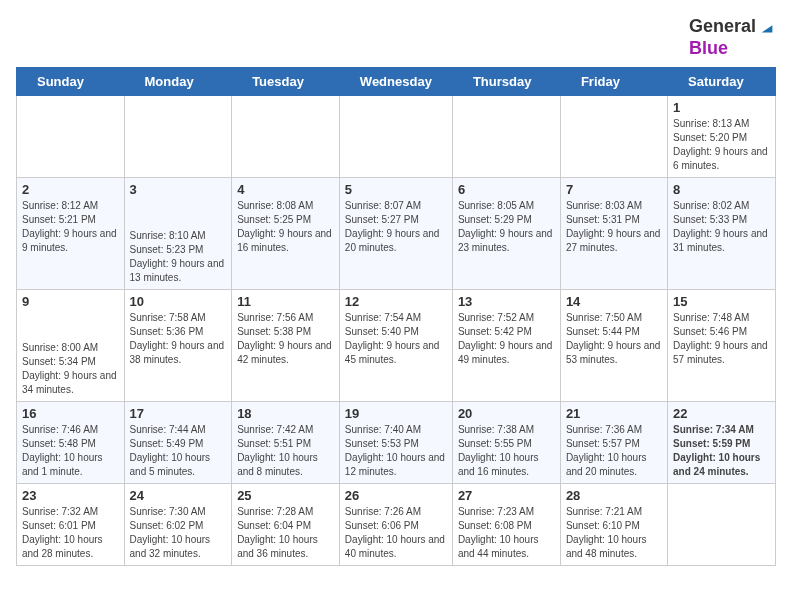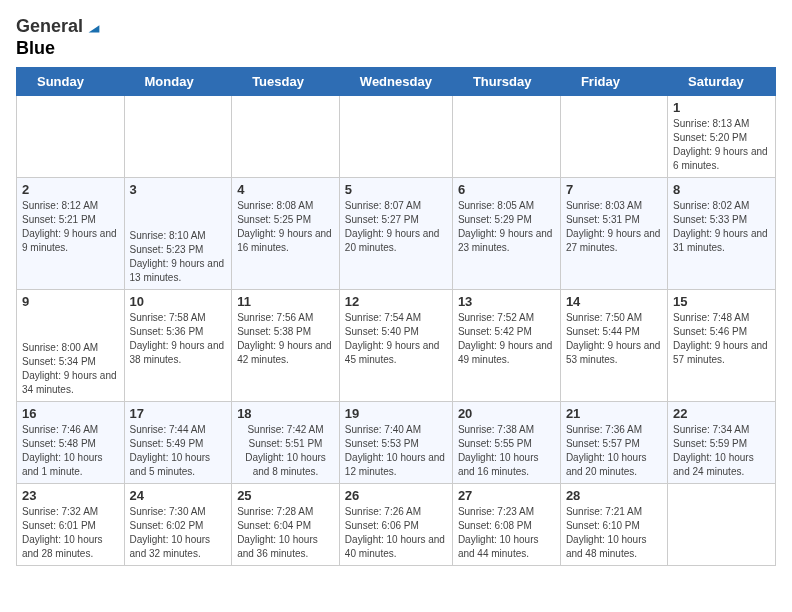--- a/index.html
+++ b/index.html
@@ -6,34 +6,34 @@
     body {
       font-family: Arial, sans-serif;
       background: #fff;
       width: 792px;
       min-height: 612px;
       padding: 16px;
     }
     .header-section {
       display: flex;
       align-items: flex-start;
-      justify-content: flex-start;
+      justify-content: flex-end;
       margin-bottom: 8px;
     }
     .logo {
       display: flex;
       align-items: center;
     }
     .logo-text {
       font-size: 18px;
       font-weight: bold;
       line-height: 1.2;
     }
     .logo-general { color: #333; }
-    .logo-blue { color: #000000; margin-top: 40px; }
+    .logo-blue { color: #a21caf; margin-top: 40px; }
     .logo-icon {
       width: 18px;
       height: 18px;
       margin-left: 2px;
     }
     .title-block {
       text-align: right;
     }
     .calendar-title {
       font-size: 36px;
@@ -229,21 +229,21 @@
 Daylight: 10 hours and 1 minute.</div>
         </td>
         <td>
           <span class="day-number">17</span>
           <div class="day-info" style="white-space: pre-line;">Sunrise: 7:44 AM
 Sunset: 5:49 PM
 Daylight: 10 hours and 5 minutes.</div>
         </td>
         <td>
           <span class="day-number">18</span>
-          <div class="day-info" style="white-space: pre-line; text-align: center;">Sunrise: 7:42 AM
+          <div class="day-info" style="white-space: pre-line;">Sunrise: 7:42 AM
 Sunset: 5:51 PM
 Daylight: 10 hours and 8 minutes.</div>
         </td>
         <td>
           <span class="day-number">19</span>
           <div class="day-info" style="white-space: pre-line;">Sunrise: 7:40 AM
 Sunset: 5:53 PM
 Daylight: 10 hours and 12 minutes.</div>
         </td>
         <td>
@@ -253,21 +253,21 @@
 Daylight: 10 hours and 16 minutes.</div>
         </td>
         <td>
           <span class="day-number">21</span>
           <div class="day-info" style="white-space: pre-line;">Sunrise: 7:36 AM
 Sunset: 5:57 PM
 Daylight: 10 hours and 20 minutes.</div>
         </td>
         <td>
           <span class="day-number">22</span>
-          <div class="day-info" style="white-space: pre-line;">Sunrise: 7:34 AM
+          <div class="day-info" style="white-space: pre-line; font-weight: bold;">Sunrise: 7:34 AM
 Sunset: 5:59 PM
 Daylight: 10 hours and 24 minutes.</div>
         </td>
       </tr>
       <tr class="week-row">
         <td>
           <span class="day-number">23</span>
           <div class="day-info" style="white-space: pre-line;">Sunrise: 7:32 AM
 Sunset: 6:01 PM
 Daylight: 10 hours and 28 minutes.</div>

